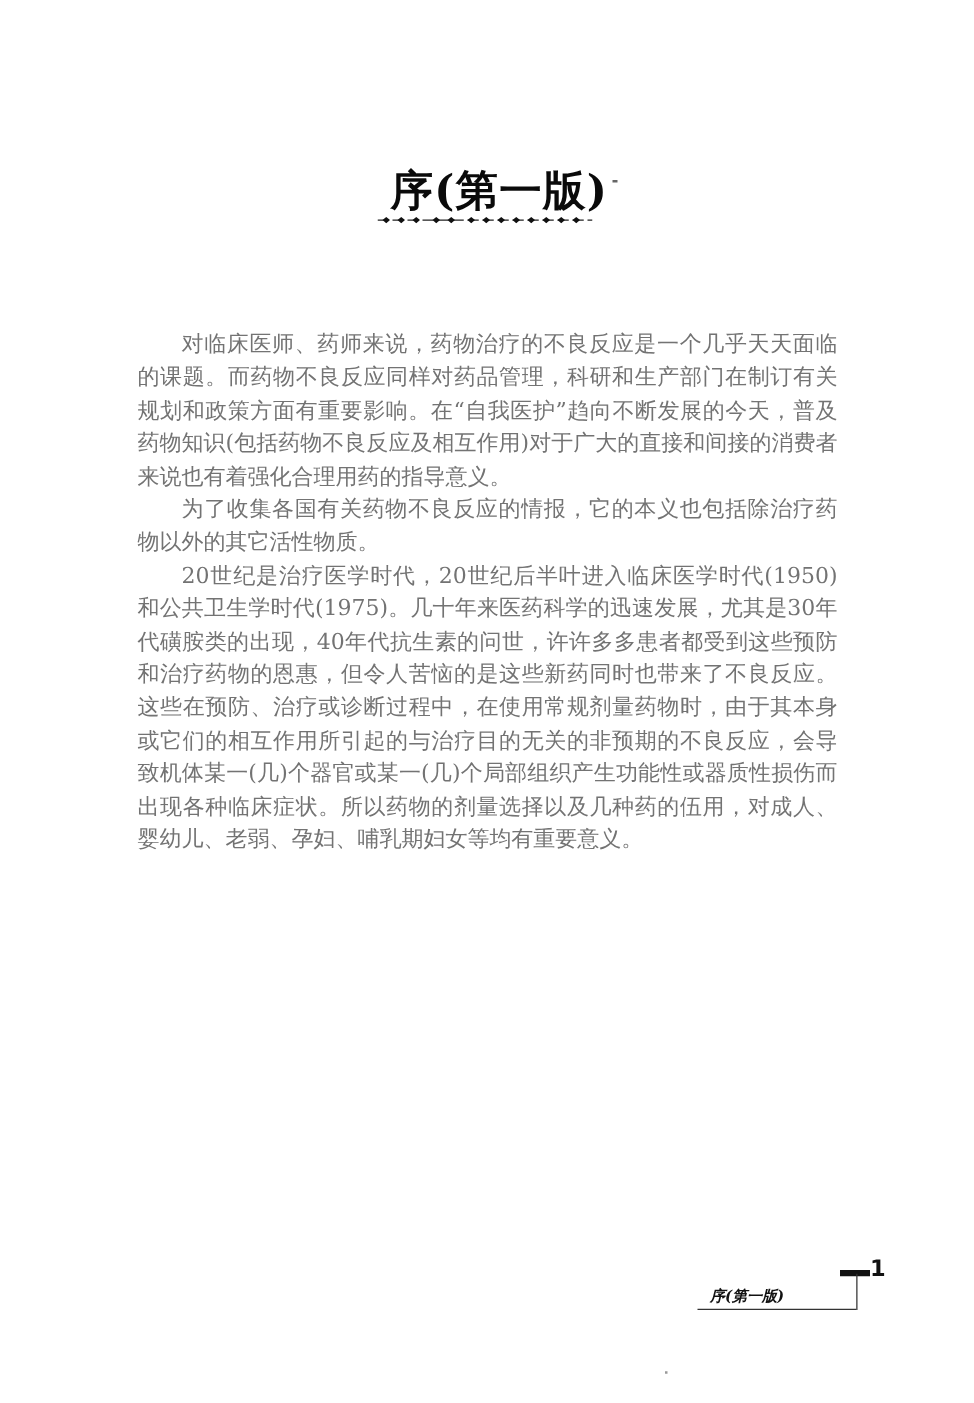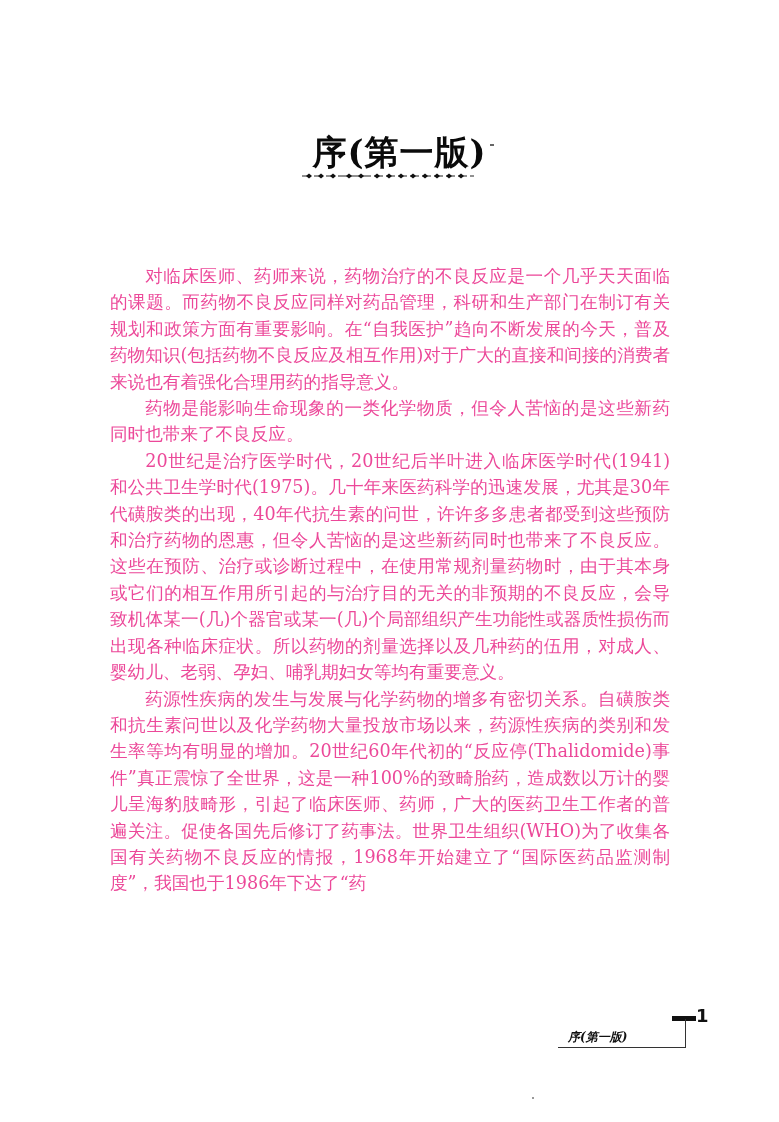--- a/index.html
+++ b/index.html
@@ -47,21 +47,21 @@
       background: #666;
     }
     .body-text {
       position: absolute;
       left: 110px;
       top: 263px;
       width: 560px;
       font-size: 17.6px;
       line-height: 26.4px;
       text-align: justify;
-      color: #ec4899;
+      color: #737373;
     }
     .body-text p {
       margin: 0;
       text-indent: 2em;
     }
     .footer {
       position: absolute;
       left: 550px;
       top: 1005px;
       width: 150px;
@@ -140,23 +140,22 @@
     <path d="M120 3 L123 0.5 L126 3 L123 5.5 Z"></path>
     <path d="M132 3 L135 0.5 L138 3 L135 5.5 Z"></path>
     <path d="M144 3 L147 0.5 L150 3 L147 5.5 Z"></path>
     <path d="M156 3 L159 0.5 L162 3 L159 5.5 Z"></path>
   </g>
 </svg>
 <div class="title-tick"></div>
 
 <div class="body-text">
   <p>对临床医师、药师来说，药物治疗的不良反应是一个几乎天天面临的课题。而药物不良反应同样对药品管理，科研和生产部门在制订有关规划和政策方面有重要影响。在“自我医护”趋向不断发展的今天，普及药物知识(包括药物不良反应及相互作用)对于广大的直接和间接的消费者来说也有着强化合理用药的指导意义。</p>
-  <p>药物是能影响生命现象的一类化学物质，但令人苦恼的是这些新药同时也带来了不良反应。</p>
-  <p>20世纪是治疗医学时代，20世纪后半叶进入临床医学时代(1941)和公共卫生学时代(1975)。几十年来医药科学的迅速发展，尤其是30年代磺胺类的出现，40年代抗生素的问世，许许多多患者都受到这些预防和治疗药物的恩惠，但令人苦恼的是这些新药同时也带来了不良反应。这些在预防、治疗或诊断过程中，在使用常规剂量药物时，由于其本身或它们的相互作用所引起的与治疗目的无关的非预期的不良反应，会导致机体某一(几)个器官或某一(几)个局部组织产生功能性或器质性损伤而出现各种临床症状。所以药物的剂量选择以及几种药的伍用，对成人、婴幼儿、老弱、孕妇、哺乳期妇女等均有重要意义。</p>
-  <p>药源性疾病的发生与发展与化学药物的增多有密切关系。自磺胺类和抗生素问世以及化学药物大量投放市场以来，药源性疾病的类别和发生率等均有明显的增加。20世纪60年代初的“反应停(Thalidomide)事件”真正震惊了全世界，这是一种100%的致畸胎药，造成数以万计的婴儿呈海豹肢畸形，引起了临床医师、药师，广大的医药卫生工作者的普遍关注。促使各国先后修订了药事法。世界卫生组织(WHO)为了收集各国有关药物不良反应的情报，1968年开始建立了“国际医药品监测制度”，我国也于1986年下达了“药</p>
+  <p>为了收集各国有关药物不良反应的情报，它的本义也包括除治疗药物以外的其它活性物质。</p>
+  <p>20世纪是治疗医学时代，20世纪后半叶进入临床医学时代(1950)和公共卫生学时代(1975)。几十年来医药科学的迅速发展，尤其是30年代磺胺类的出现，40年代抗生素的问世，许许多多患者都受到这些预防和治疗药物的恩惠，但令人苦恼的是这些新药同时也带来了不良反应。这些在预防、治疗或诊断过程中，在使用常规剂量药物时，由于其本身或它们的相互作用所引起的与治疗目的无关的非预期的不良反应，会导致机体某一(几)个器官或某一(几)个局部组织产生功能性或器质性损伤而出现各种临床症状。所以药物的剂量选择以及几种药的伍用，对成人、婴幼儿、老弱、孕妇、哺乳期妇女等均有重要意义。</p>
 </div>
 
 <div class="footer">
   <div class="footer-bar"></div>
   <div class="footer-vline"></div>
   <span class="page-number">1</span>
   <span class="footer-label">序(第一版)</span>
   <div class="footer-underline"></div>
 </div>
 

